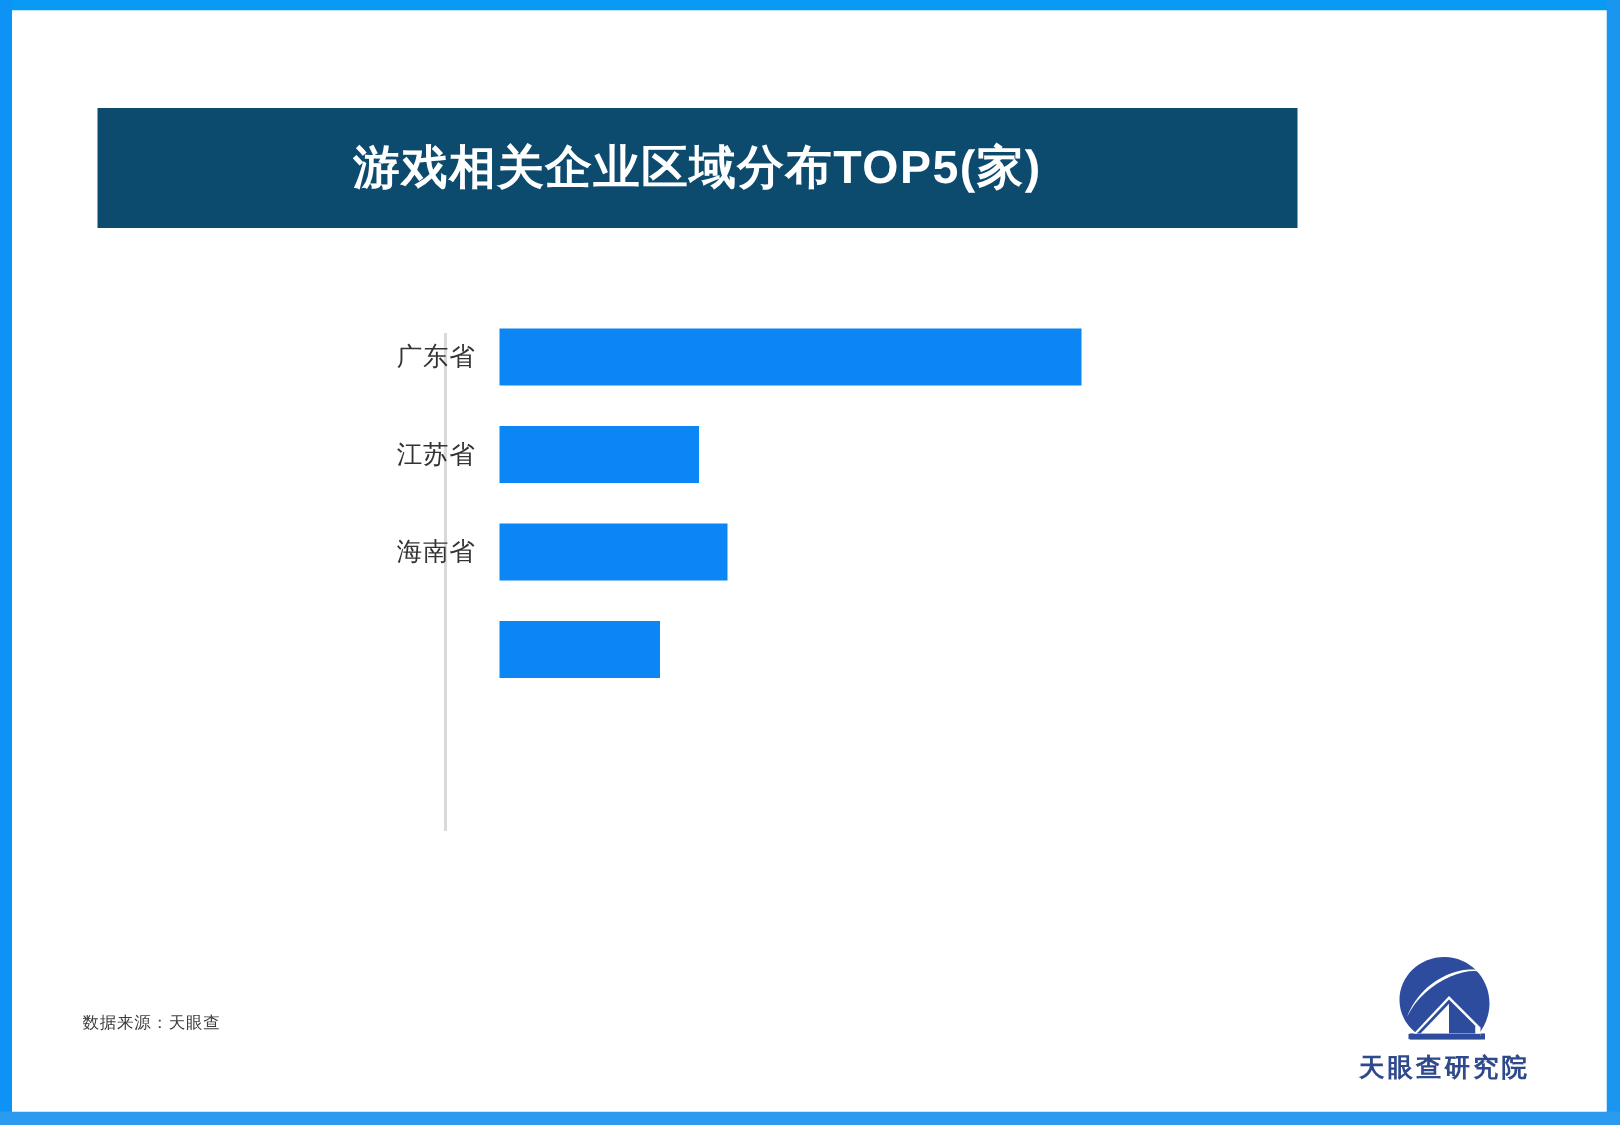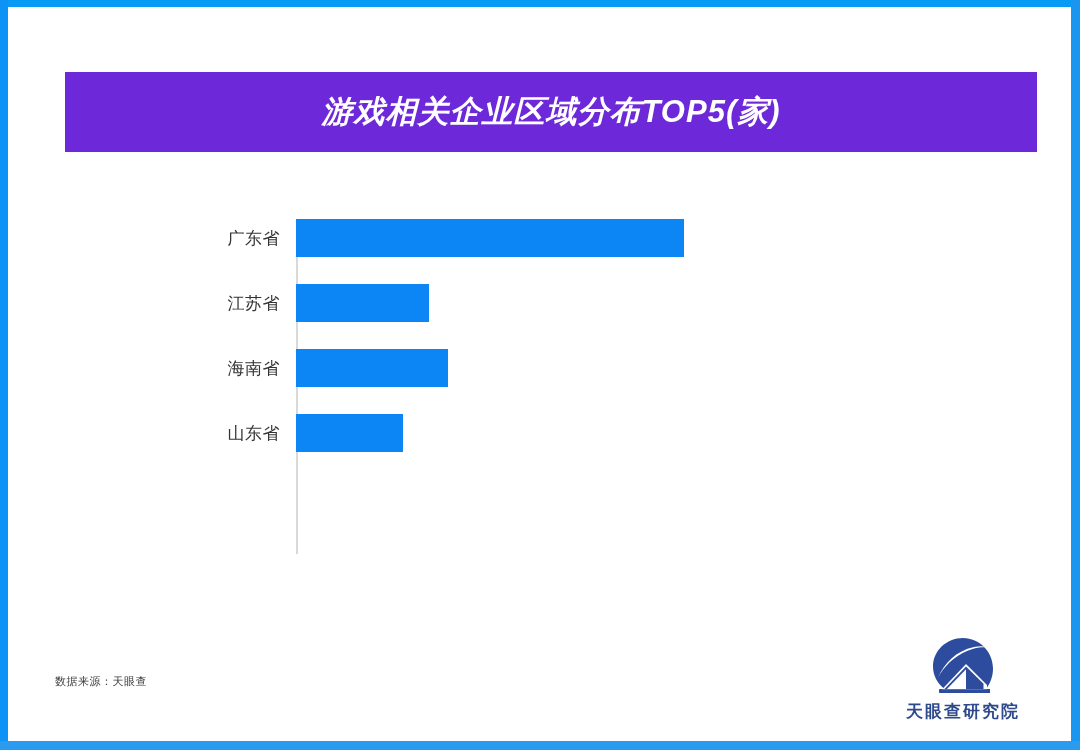--- a/index.html
+++ b/index.html
@@ -52,27 +52,26 @@
     left: 8px; top: 7px;
     width: 1063px; height: 734px;
     background: #ffffff;
   }
 
   
   .title-banner {
     position: absolute;
     left: 65px;
     top: 72px;
-    width: 972px;
+    width: 800px;
     height: 80px;
-    background: #6d28d9;
+    background: #0c4a6e;
     display: flex;
     align-items: center;
     justify-content: center;
-    font-style: italic;
   }
   .title-text {
     color: #ffffff;
     font-size: 31px;
     font-weight: 700;
     letter-spacing: 1px;
     font-family: "Liberation Sans", "DejaVu Sans", sans-serif;
     white-space: nowrap;
   }
 
@@ -95,20 +94,21 @@
   .rows {
     position: absolute;
     left: 0;
     top: 0;
     width: 1080px;
   }
   .row {
     position: relative;
     height: 65px;
     display: block;
+    margin-left: 37px;
   }
   .row-label {
     position: absolute;
     right: 100%;
     left: 120px;
     width: 160px;
     top: 50%;
     transform: translateY(-50%);
     text-align: right;
     font-size: 17px;
@@ -194,21 +194,20 @@
             <div class="row-bar" style="width: 133px; background: rgb(13, 134, 245);"></div>
           </div>
         </div>
         <div class="row">
           <div class="row-label">海南省</div>
           <div class="row-bar-wrap">
             <div class="row-bar" style="width: 152px; background: rgb(13, 134, 245);"></div>
           </div>
         </div>
         <div class="row">
-          <div class="row-label">山东省</div>
           <div class="row-bar-wrap">
             <div class="row-bar" style="width: 107px; background: rgb(13, 134, 245);"></div>
           </div>
         </div>
       </div>
   </div>
 
   <div class="source">数据来源：天眼查</div>
 
   <div class="logo">

